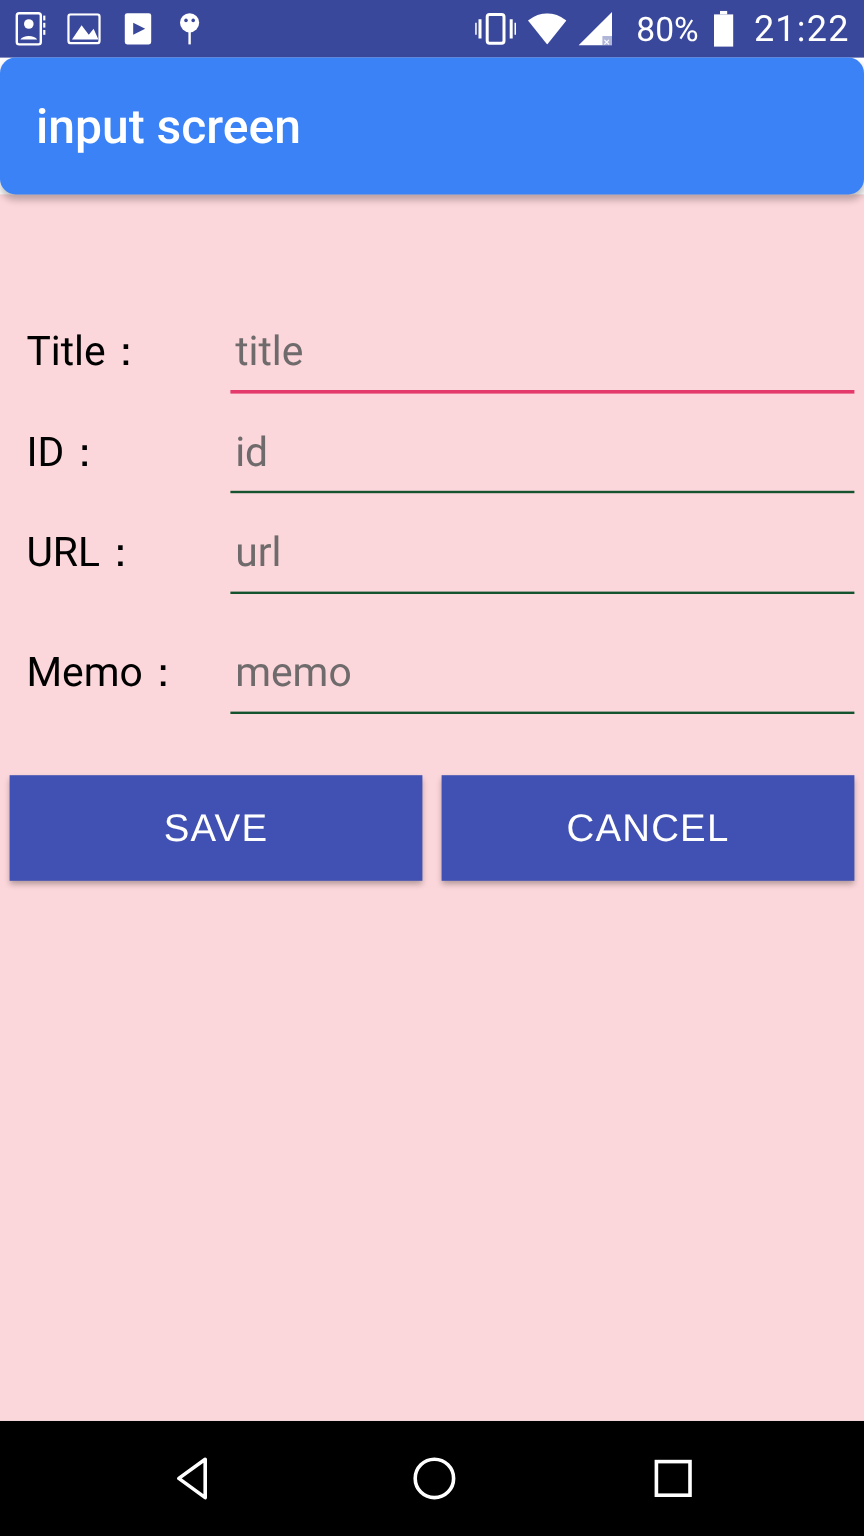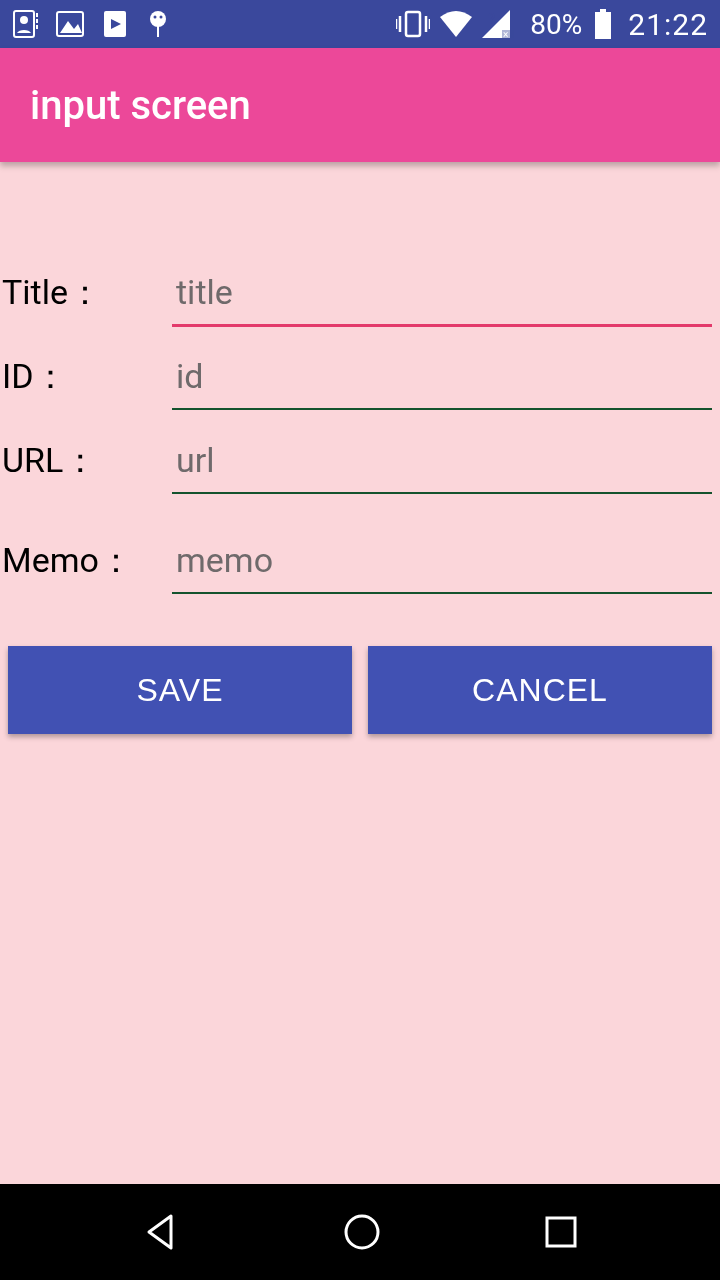--- a/index.html
+++ b/index.html
@@ -19,45 +19,47 @@
     .statusbar .left-icons { display: flex; gap: 18px; align-items: center; }
     .statusbar .spacer { flex: 1; }
     .statusbar .right-icons { display: flex; gap: 10px; align-items: center; }
     .status-icon svg { display: block; }
     .clock { font-size: 30px; letter-spacing: 1px; margin-left: 6px; }
     .battery-pct { font-size: 28px; margin: 0 2px 0 6px; }
 
     
     .appbar {
       height: 114px;
-      background: #ec4899;
+      background: #3b82f6;
       color: #fff;
       display: flex;
       align-items: center;
       padding: 0 30px;
       font-size: 40px;
       font-weight: 500;
       box-shadow: 0 4px 6px rgba(0,0,0,0.25);
       position: relative;
       z-index: 2;
+      border-radius: 13px;
     }
 
     
     .content {
       background: #fbd6da;
       height: 1022px;
       padding: 108px 0 0 0;
       position: relative;
     }
 
     .form-row {
       display: flex;
       align-items: baseline;
       height: 84px;
       padding: 0;
+      margin-left: 20px;
     }
     .form-label {
       width: 172px;
       font-size: 34px;
       color: #000;
       padding-left: 2px;
       white-space: nowrap;
     }
     .field-wrap { flex: 1; padding-right: 8px; }
     .field {

